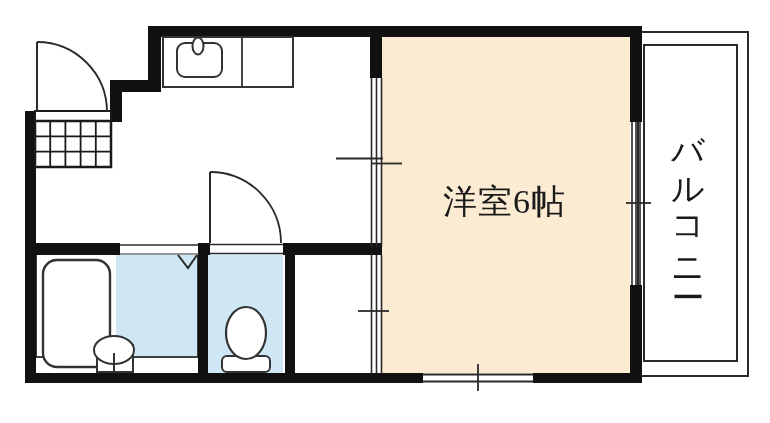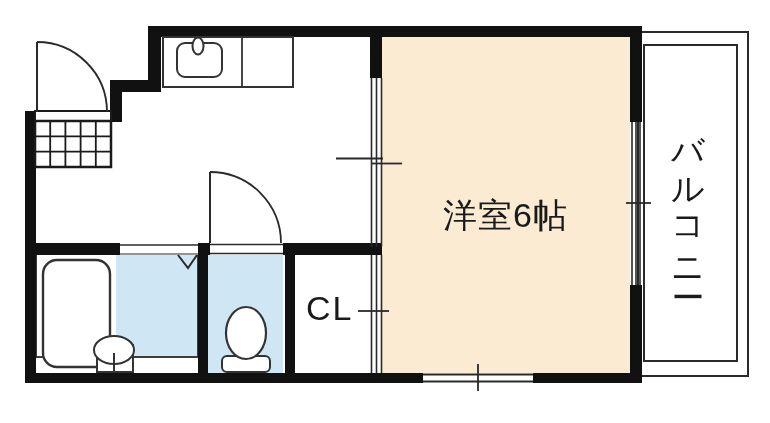--- a/index.html
+++ b/index.html
@@ -11,21 +11,21 @@
     overflow:hidden;
   }
   .stage svg{position:absolute;left:0;top:0;}
   .label{
     position:absolute;
     color:#1a1a1a;
     white-space:nowrap;
     line-height:1;
     user-select:none;
   }
-  .room-label{left:443px;top:198px;font-size:34px;letter-spacing:1px;}
+  .room-label{left:443px;top:185px;font-size:34px;letter-spacing:1px;font-family:Liberation Serif, serif;}
   .cl-label{left:306px;top:291px;font-size:34px;letter-spacing:2px;}
   .balcony-label{
     left:672px;top:114px;
     font-size:33px;letter-spacing:4px;
     writing-mode:vertical-rl;text-orientation:mixed;
     height:200px;
   }
 </style>
 </head>
 <body>
@@ -137,15 +137,14 @@
     <line x1="37" y1="42" x2="37" y2="112" stroke-width="2"></line>
     <path d="M 37 42 A 70 70 0 0 1 107 112" stroke-width="1.8"></path>
   </g>
   <g stroke="#2a2a2a" fill="none">
     <line x1="210" y1="172" x2="210" y2="243" stroke-width="2"></line>
     <path d="M 210 172 A 71 71 0 0 1 281 243" stroke-width="1.8"></path>
   </g>
 </svg>
 
   <div class="label room-label">洋室6帖</div>
-  <div class="label cl-label">CL</div>
   <div class="label balcony-label">バルコニー</div>
 </div>
 
 </body></html>

